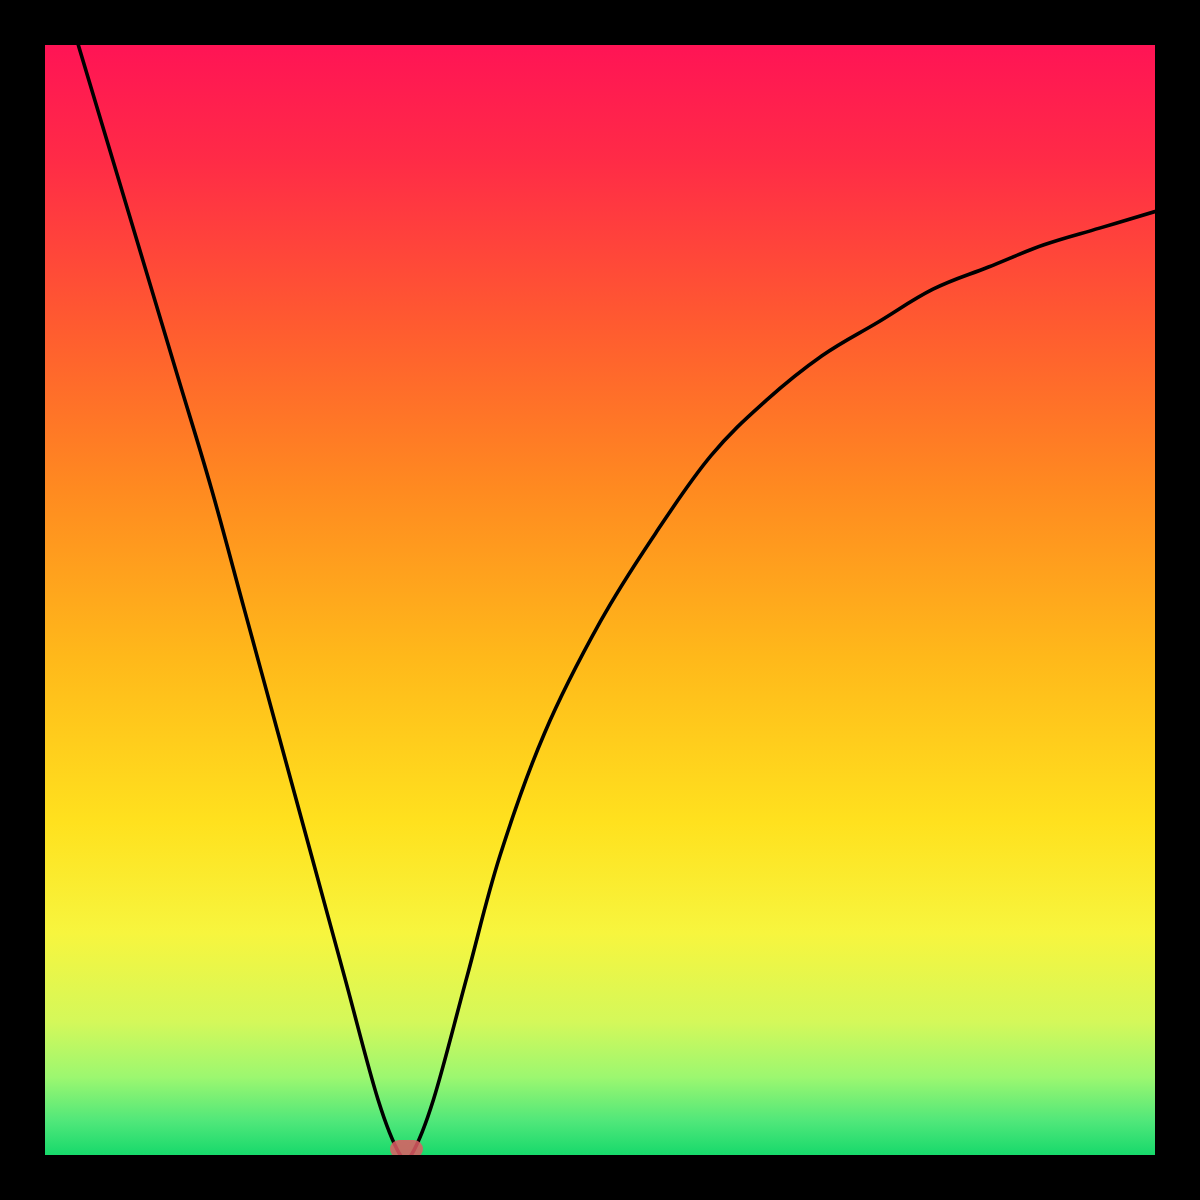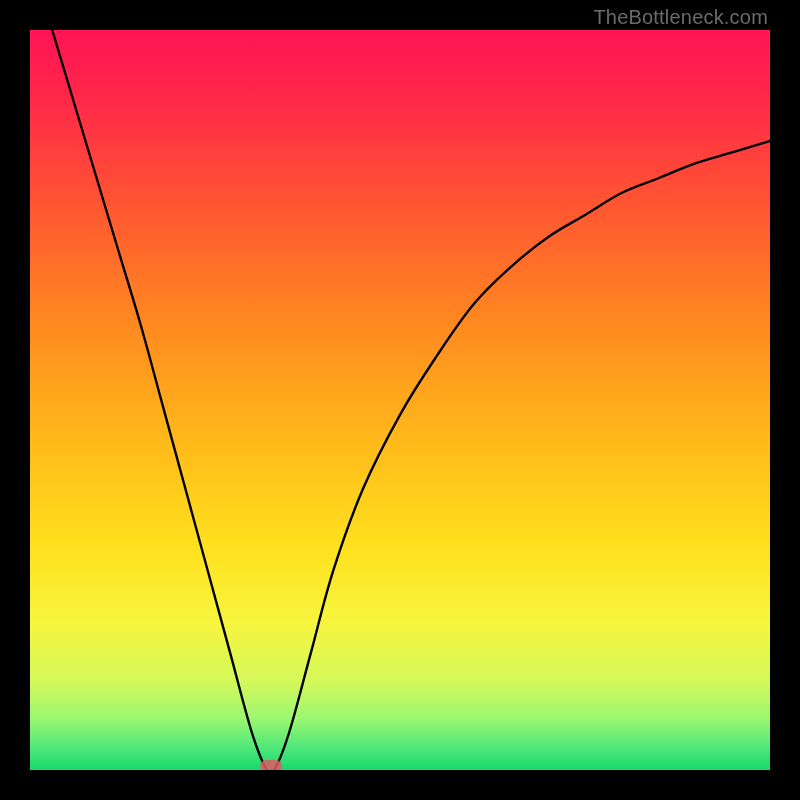--- a/index.html
+++ b/index.html
@@ -53,21 +53,20 @@
     height: 12px;
     border-radius: 6px;
     background: rgba(225, 90, 100, 0.85);
     transform: translate(-50%, -50%);
   }
 </style>
 </head>
 <body>
 
 <div class="frame">
-  <div class="watermark">TheBottleneck.com</div>
 
   <div class="plot-area">
     <svg class="gradient" viewBox="0 0 740 740" preserveAspectRatio="none">
       <defs>
         <linearGradient id="bg-grad" x1="0" y1="0" x2="0" y2="1">
             <stop offset="0%" stop-color="#ff1455"></stop>
             <stop offset="10%" stop-color="#ff2a47"></stop>
             <stop offset="25%" stop-color="#ff5a30"></stop>
             <stop offset="40%" stop-color="#ff8a20"></stop>
             <stop offset="55.00000000000001%" stop-color="#ffb81a"></stop>

